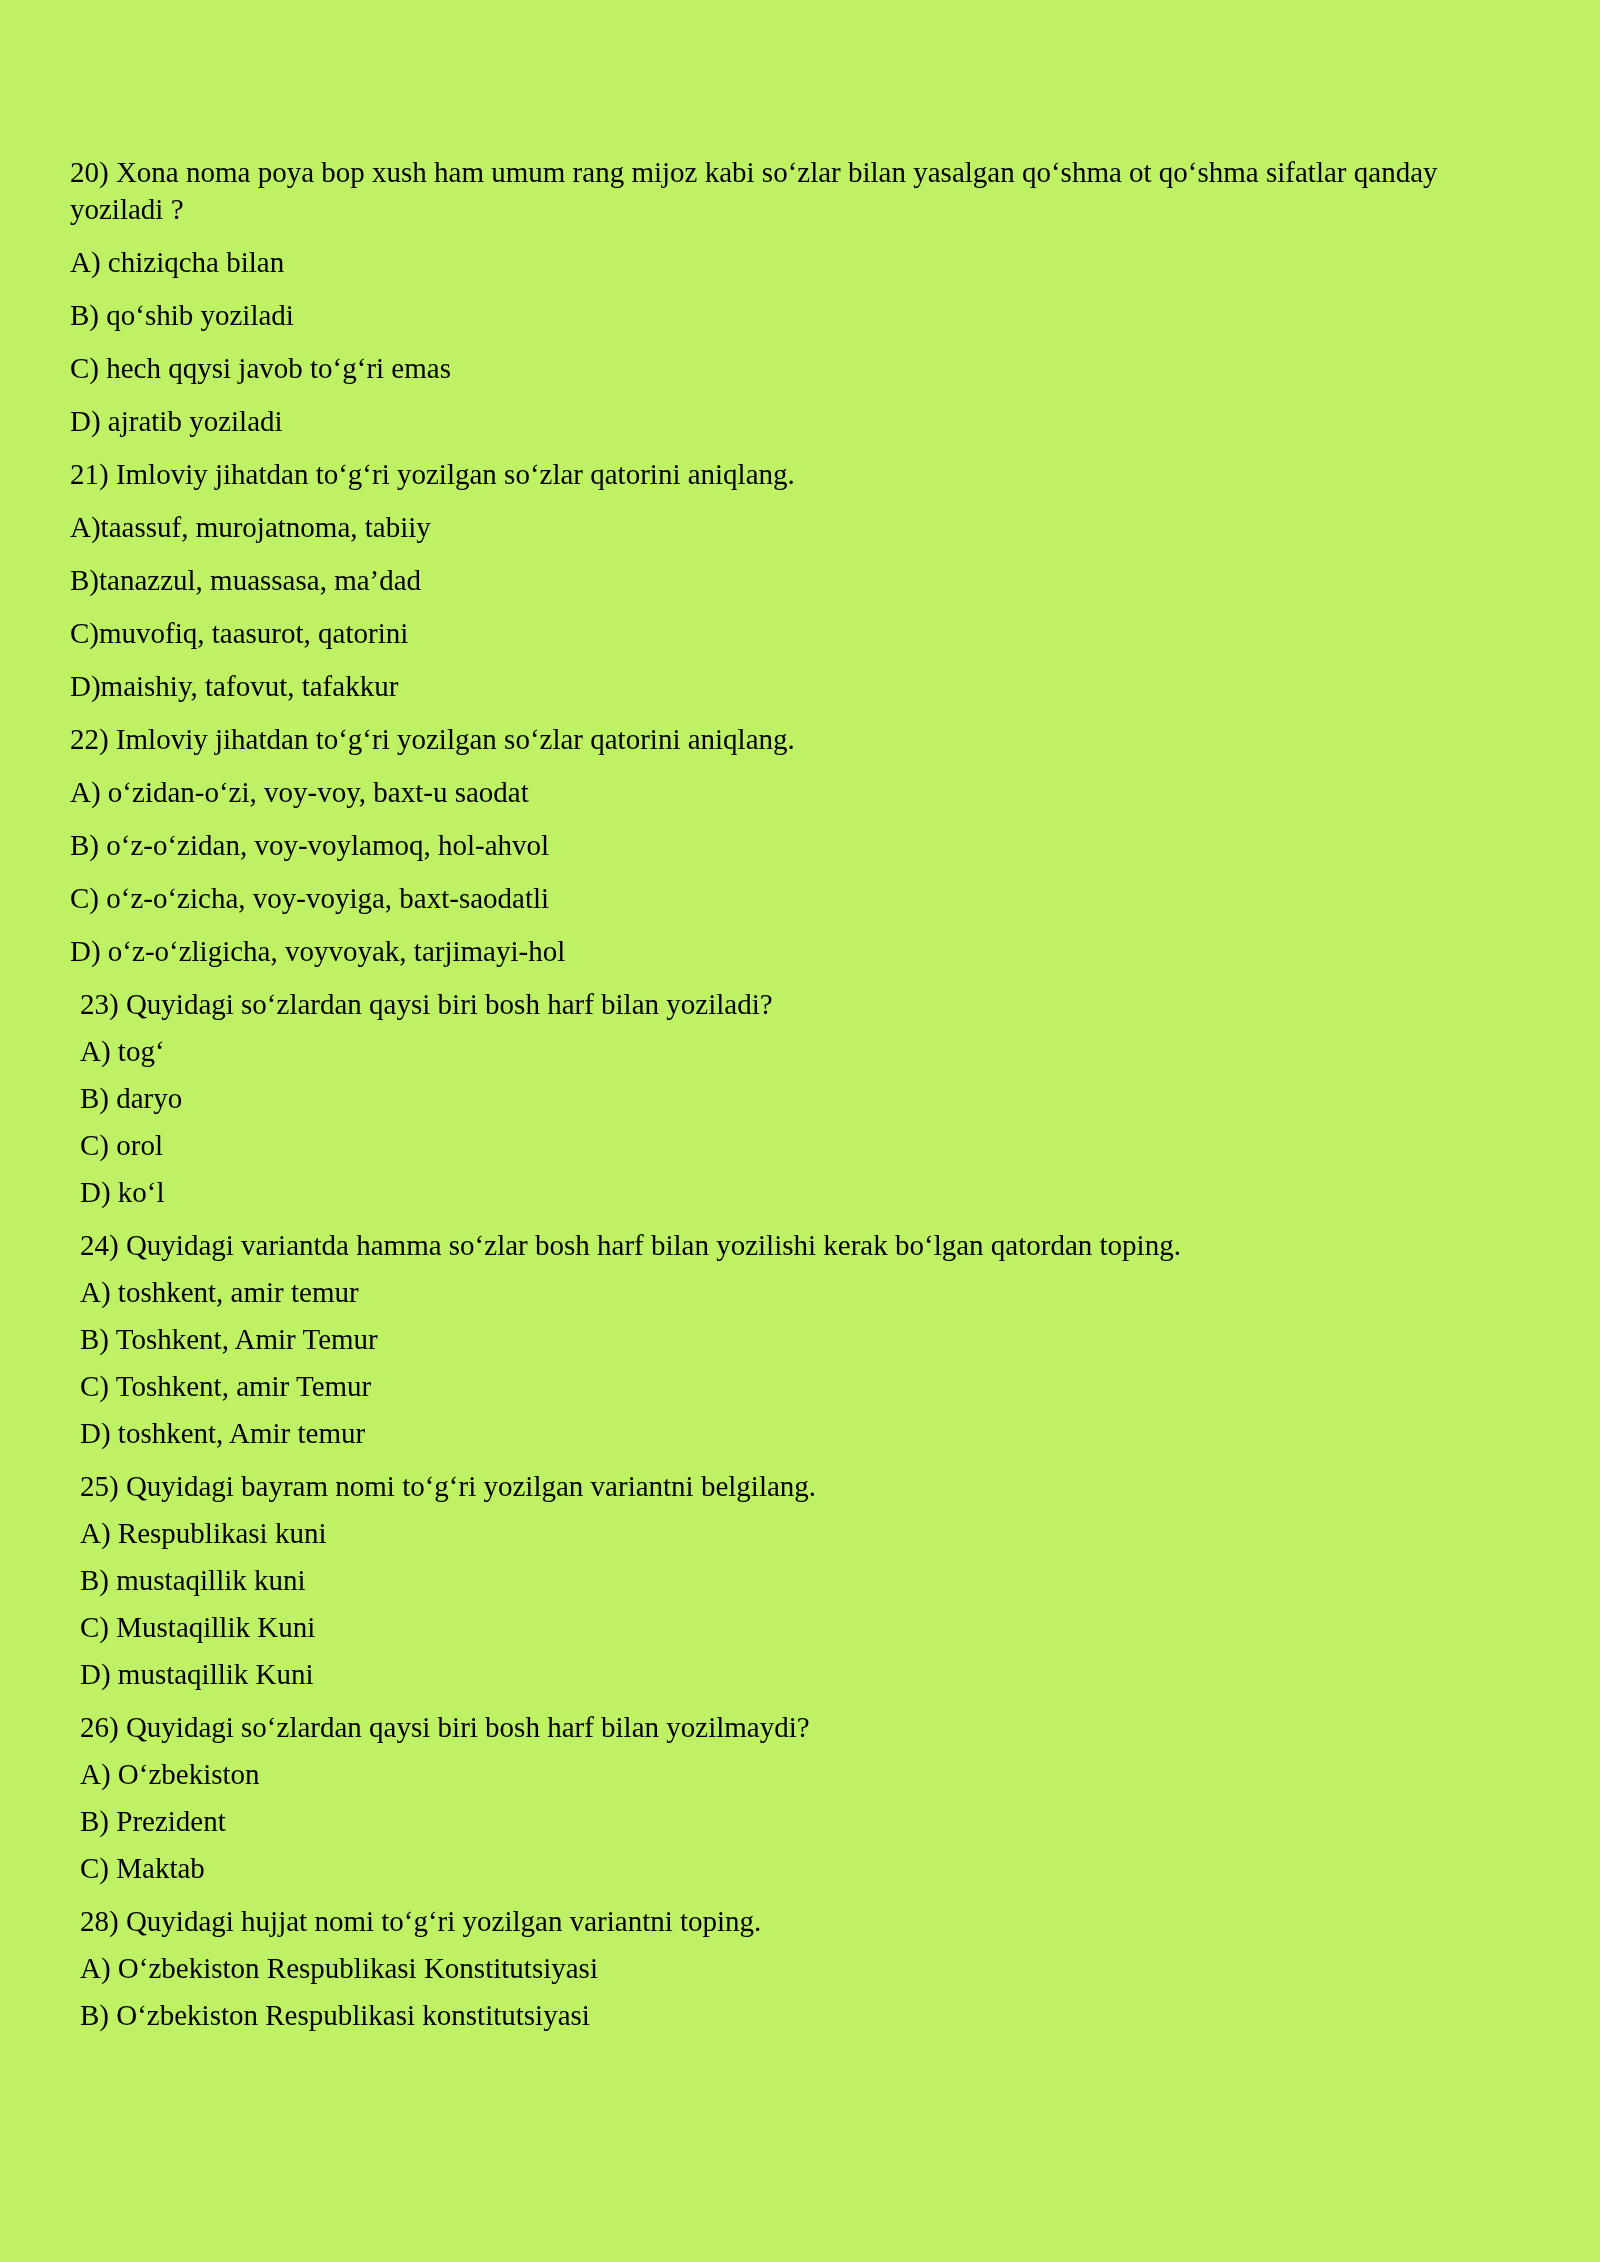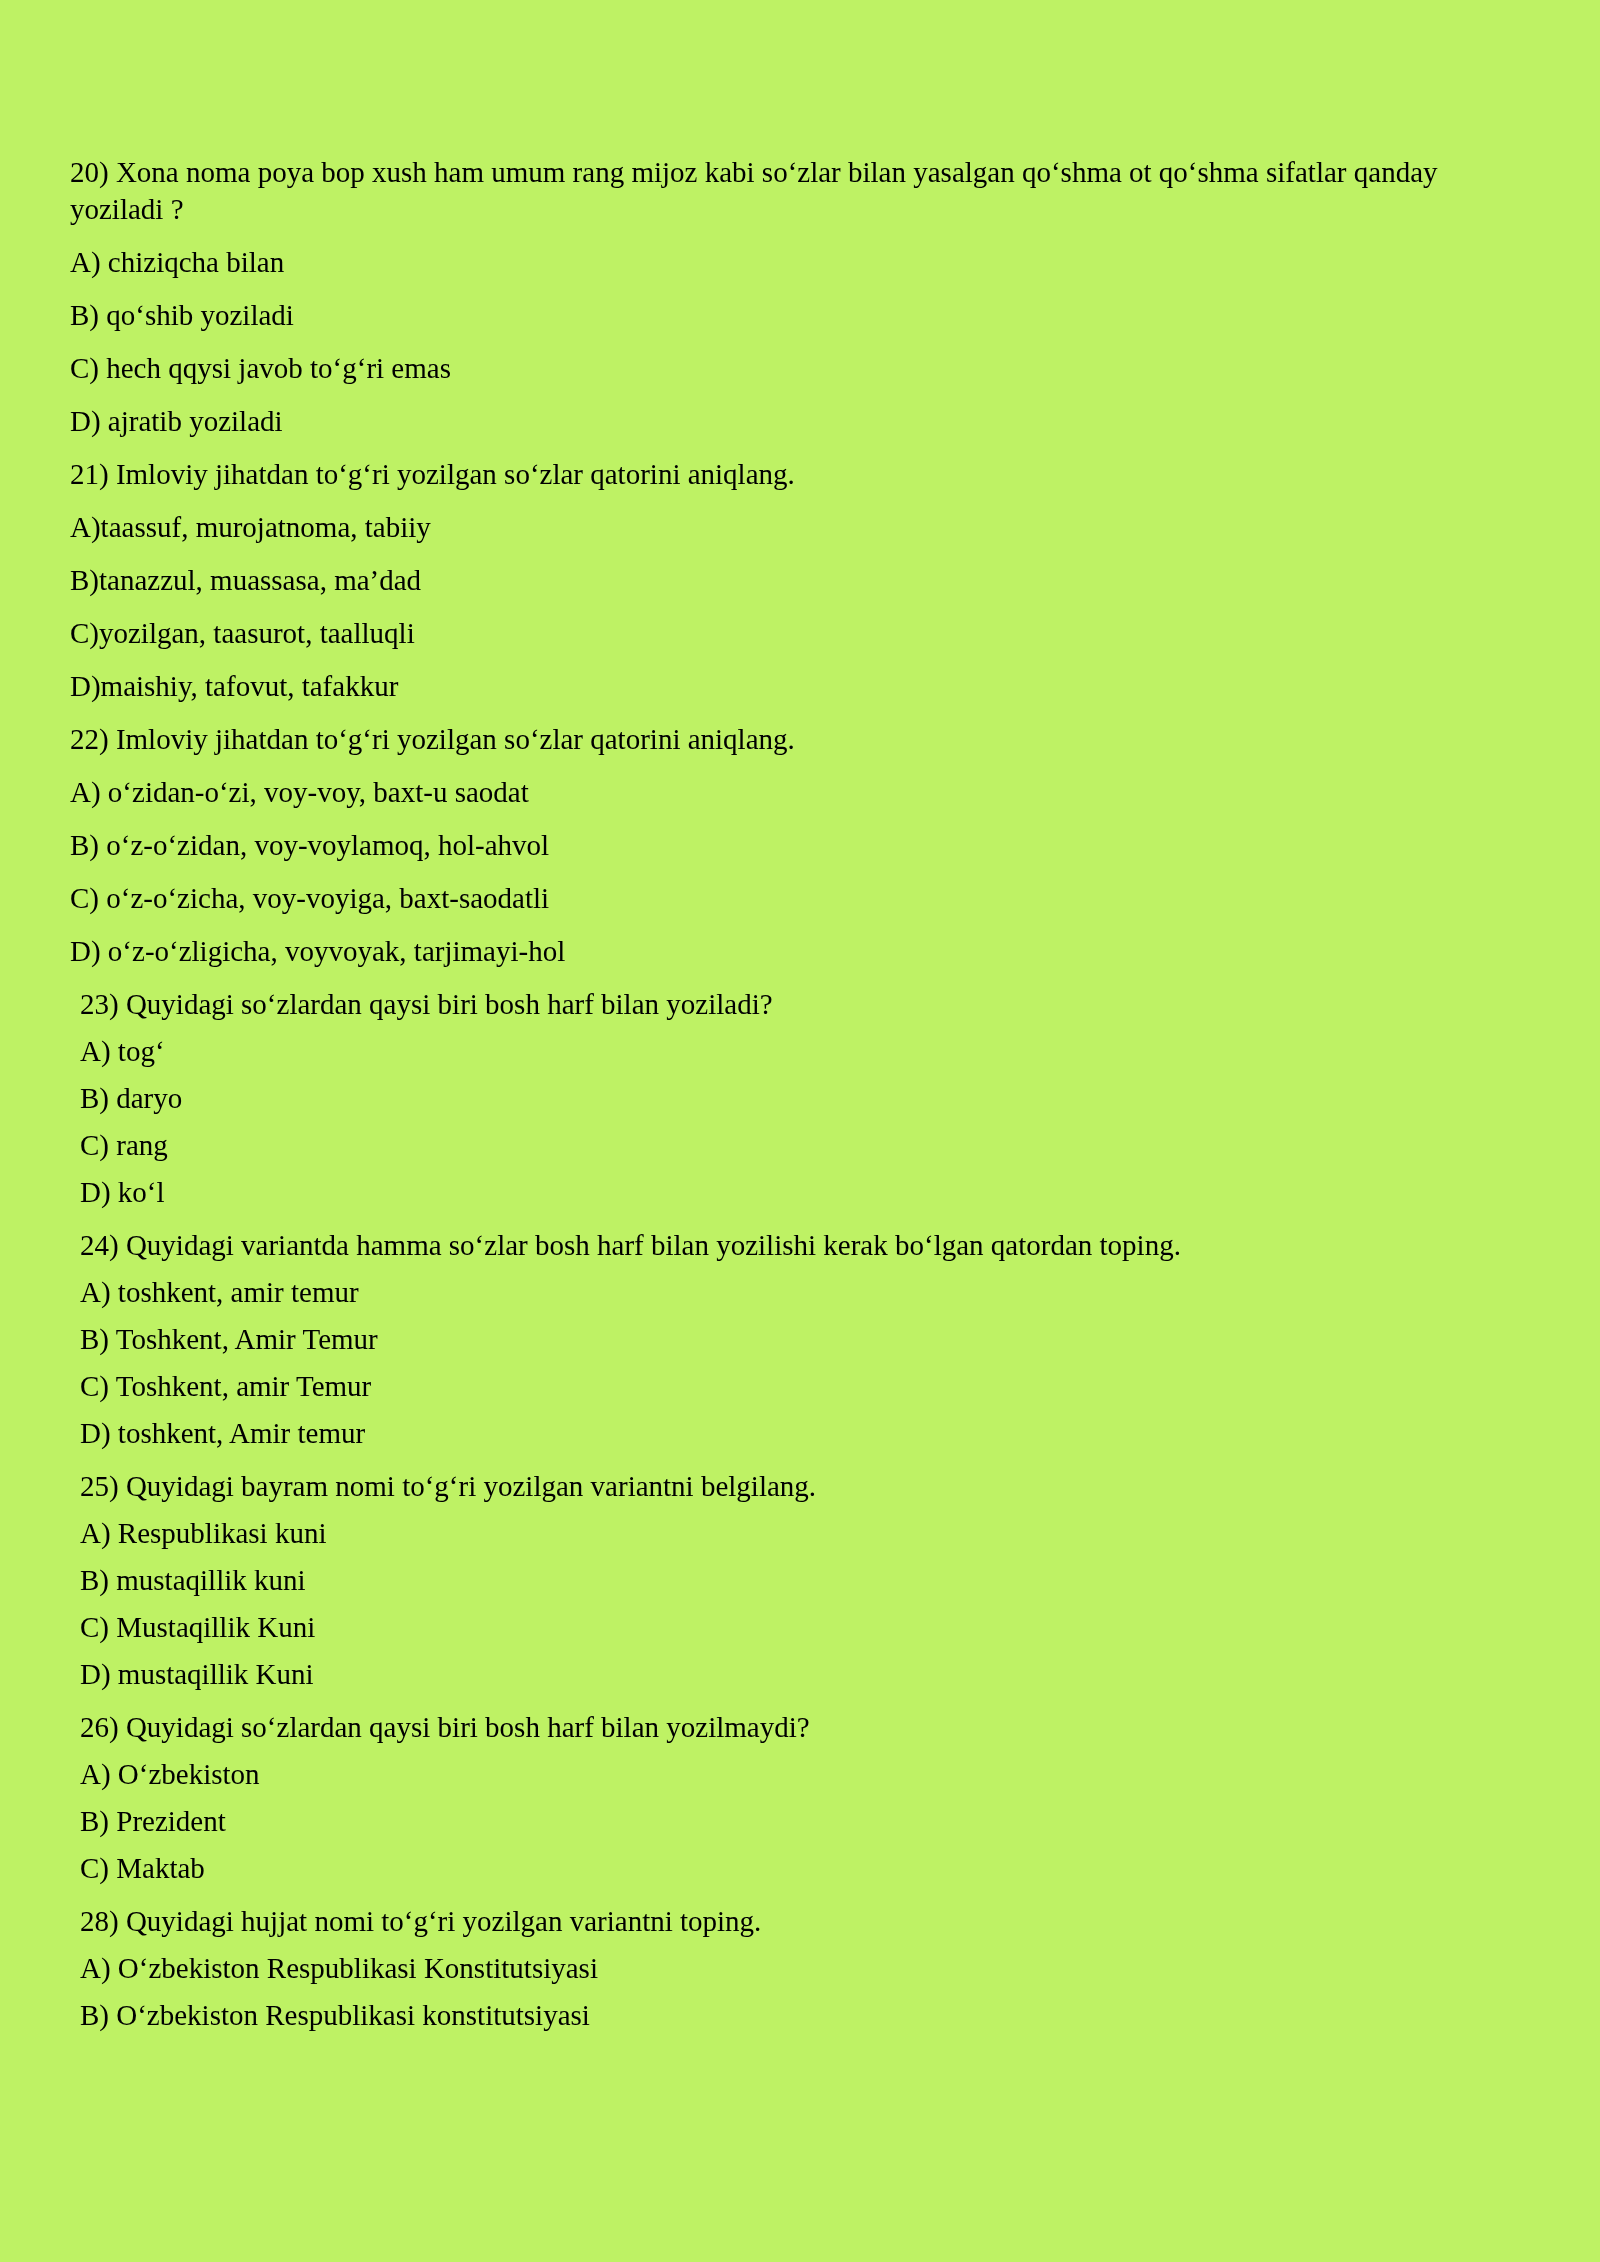--- a/index.html
+++ b/index.html
@@ -53,35 +53,35 @@
         <p class="line question-line">20) Xona noma poya bop xush ham umum rang mijoz kabi so‘zlar bilan yasalgan qo‘shma ot qo‘shma sifatlar qanday yoziladi ?</p>
         <p class="line option-line">A) chiziqcha bilan</p>
         <p class="line option-line">B) qo‘shib yoziladi</p>
         <p class="line option-line">C) hech qqysi javob to‘g‘ri emas</p>
         <p class="line option-line">D) ajratib yoziladi</p>
       </div>
       <div class="question-block spaced">
         <p class="line question-line">21) Imloviy jihatdan to‘g‘ri yozilgan so‘zlar qatorini aniqlang.</p>
         <p class="line option-line">A)taassuf, murojatnoma, tabiiy</p>
         <p class="line option-line">B)tanazzul, muassasa, ma’dad</p>
-        <p class="line option-line">C)yozilgan, taasurot, taalluqli</p>
+        <p class="line option-line">C)muvofiq, taasurot, qatorini</p>
         <p class="line option-line">D)maishiy, tafovut, tafakkur</p>
       </div>
       <div class="question-block spaced">
         <p class="line question-line">22) Imloviy jihatdan to‘g‘ri yozilgan so‘zlar qatorini aniqlang.</p>
         <p class="line option-line">A) o‘zidan-o‘zi, voy-voy, baxt-u saodat</p>
         <p class="line option-line">B) o‘z-o‘zidan, voy-voylamoq, hol-ahvol</p>
         <p class="line option-line">C) o‘z-o‘zicha, voy-voyiga, baxt-saodatli</p>
         <p class="line option-line">D) o‘z-o‘zligicha, voyvoyak, tarjimayi-hol</p>
       </div>
       <div class="question-block tight">
         <p class="line question-line">23) Quyidagi so‘zlardan qaysi biri bosh harf bilan yoziladi?</p>
         <p class="line option-line">A) tog‘</p>
         <p class="line option-line">B) daryo</p>
-        <p class="line option-line">C) rang</p>
+        <p class="line option-line">C) orol</p>
         <p class="line option-line">D) ko‘l</p>
       </div>
       <div class="question-block tight">
         <p class="line question-line">24) Quyidagi variantda hamma so‘zlar bosh harf bilan yozilishi kerak bo‘lgan qatordan toping.</p>
         <p class="line option-line">A) toshkent, amir temur</p>
         <p class="line option-line">B) Toshkent, Amir Temur</p>
         <p class="line option-line">C) Toshkent, amir Temur</p>
         <p class="line option-line">D) toshkent, Amir temur</p>
       </div>
       <div class="question-block tight">

